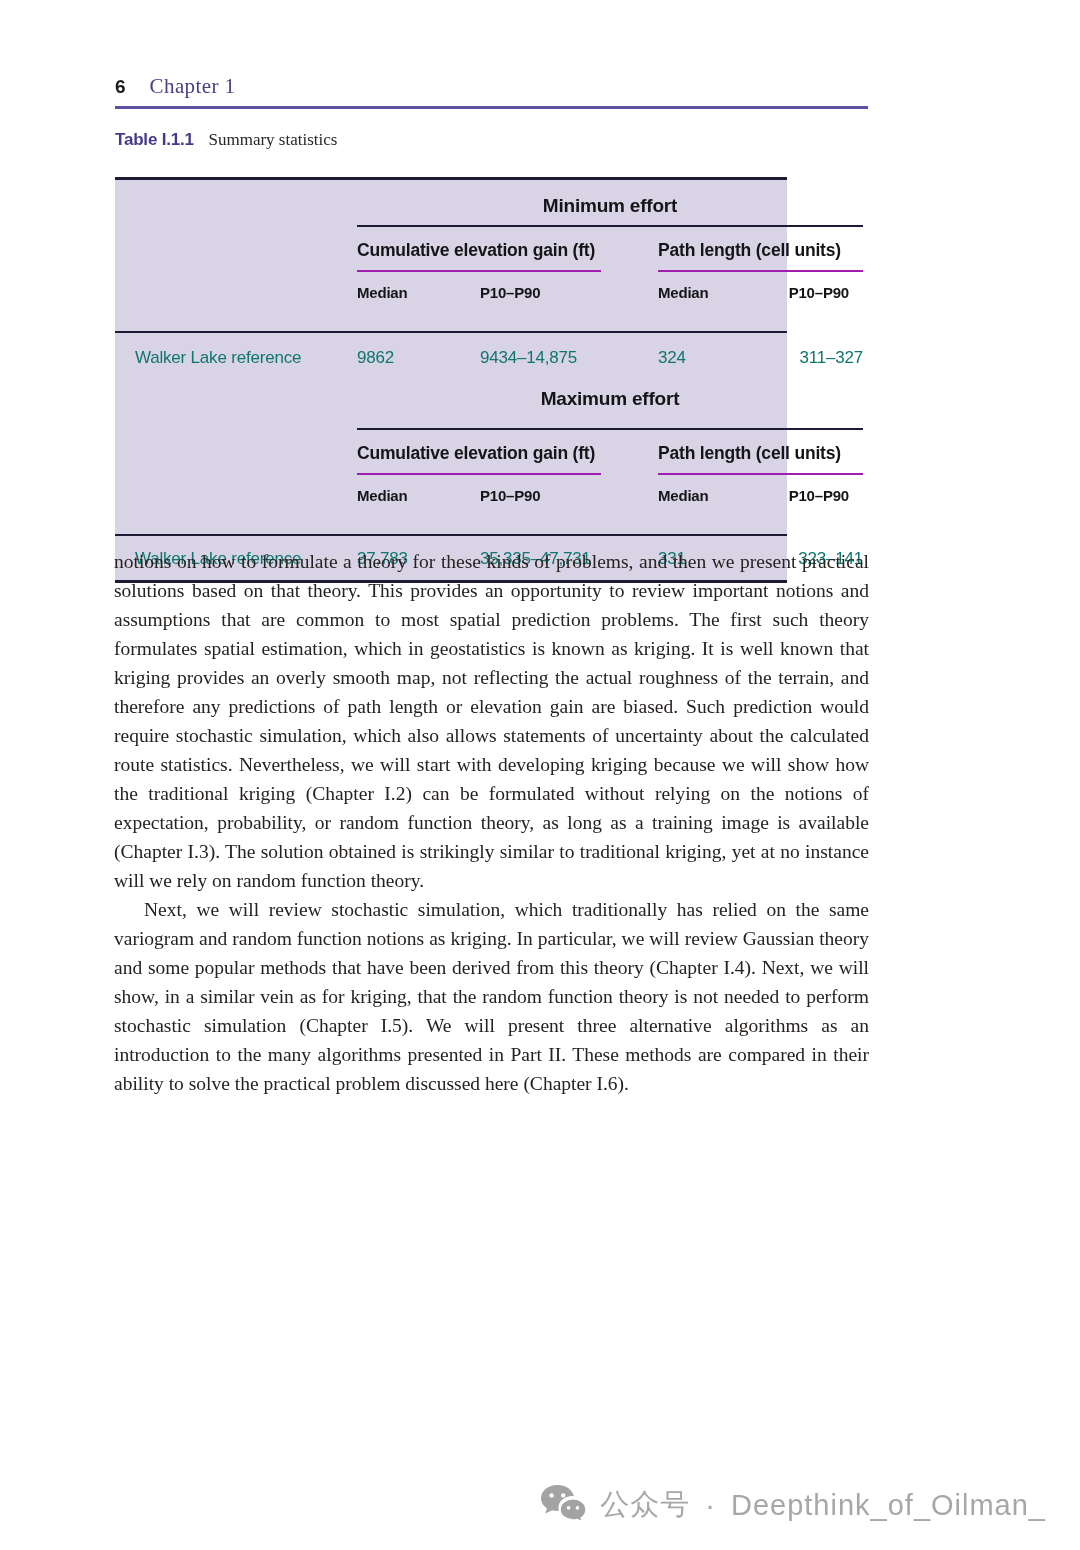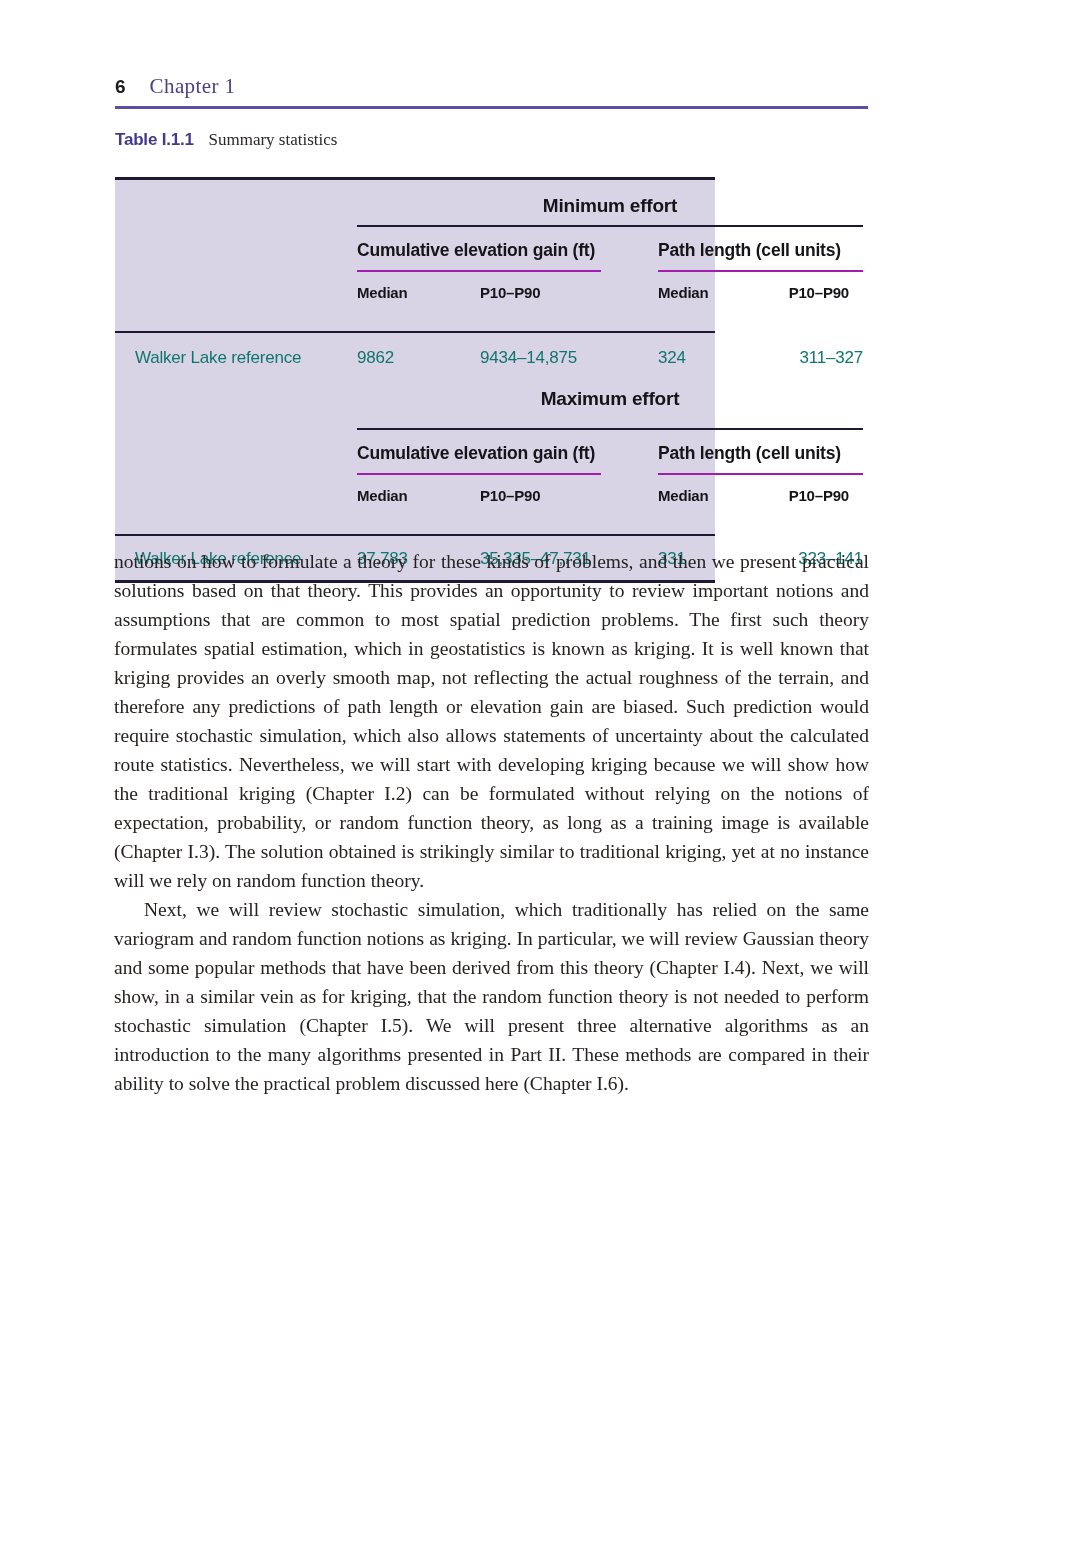--- a/index.html
+++ b/index.html
@@ -18,21 +18,21 @@
   .chapter {
     font-family:"Liberation Serif","DejaVu Serif",serif;
     font-size:21px; color:#4a3f85; letter-spacing:.4px;
   }
   
   .caption { position:absolute; left:115px; top:130px; font-size:17px; }
   .cap-label { font-weight:bold; color:#453a8a; letter-spacing:-0.2px; }
   .cap-title { font-family:"Liberation Serif","DejaVu Serif",serif; color:#2a2725; margin-left:10px; }
   
   .tbl {
-    position:absolute; left:115px; top:177px; width:600px;
+    position:absolute; left:115px; top:177px; width:672px;
     background:#d9d3e6;
     border-top:3px solid #1f1a33; border-bottom:3px solid #1f1a33;
     color:#151518;
   }
   .trow {
     display:grid;
     grid-template-columns:222px 123px 121px 57px 124px 81px;
     padding:0 5px 0 20px;
     letter-spacing:-0.2px;
   }
@@ -137,14 +137,27 @@
       </div>
     </div>
 
   </div>
 
   <div class="body-text">
     <p>notions on how to formulate a theory for these kinds of problems, and then we present practical solutions based on that theory. This provides an opportunity to review important notions and assumptions that are common to most spatial prediction problems. The first such theory formulates spatial estimation, which in geostatistics is known as kriging. It is well known that kriging provides an overly smooth map, not reflecting the actual roughness of the terrain, and therefore any predictions of path length or elevation gain are biased. Such prediction would require stochastic simulation, which also allows statements of uncertainty about the calculated route statistics. Nevertheless, we will start with developing kriging because we will show how the traditional kriging (Chapter I.2) can be formulated without relying on the notions of expectation, probability, or random function theory, as long as a training image is available (Chapter I.3). The solution obtained is strikingly similar to traditional kriging, yet at no instance will we rely on random function theory.</p>
     <p>Next, we will review stochastic simulation, which traditionally has relied on the same variogram and random function notions as kriging. In particular, we will review Gaussian theory and some popular methods that have been derived from this theory (Chapter I.4). Next, we will show, in a similar vein as for kriging, that the random function theory is not needed to perform stochastic simulation (Chapter I.5). We will present three alternative algorithms as an introduction to the many algorithms presented in Part II. These methods are compared in their ability to solve the practical problem discussed here (Chapter I.6).</p>
   </div>
 
+  <div class="footer">
+    <svg class="wechat-icon" width="47" height="42" viewBox="0 0 47 42">
+      <path fill="#a3a3a3" d="M17.5 1C8.4 1 1 6.9 1 14.2c0 4.1 2.3 7.7 5.9 10.1L5.3 29.6l6.8-3.4c1.7.5 3.5.7 5.4.7.5 0 1 0 1.5-.1-.3-1-.5-2-.5-3.1 0-6.4 6.2-11.6 13.9-11.6.5 0 1 0 1.5.1C32.4 5.6 25.6 1 17.5 1z"></path>
+      <circle cx="11.6" cy="11.4" r="2.2" fill="#ffffff"></circle>
+      <circle cx="23.2" cy="11.4" r="2.2" fill="#ffffff"></circle>
+      <path fill="#a3a3a3" stroke="#ffffff" stroke-width="2" d="M33 14.5c-7.3 0-13.2 4.9-13.2 10.9 0 6 5.9 10.9 13.2 10.9 1.5 0 2.9-.2 4.2-.6l5.6 2.8-1.3-4.5c2.9-2 4.7-5 4.7-8.6 0-6-5.9-10.9-13.2-10.9z"></path>
+      <circle cx="28.6" cy="23.9" r="1.8" fill="#ffffff"></circle>
+      <circle cx="37.4" cy="23.9" r="1.8" fill="#ffffff"></circle>
+    </svg>
+    <span>公众号</span>
+    <span class="sep">·</span>
+    <span>Deepthink_of_Oilman_</span>
+  </div>
 
 </div>
 
 </body></html>

